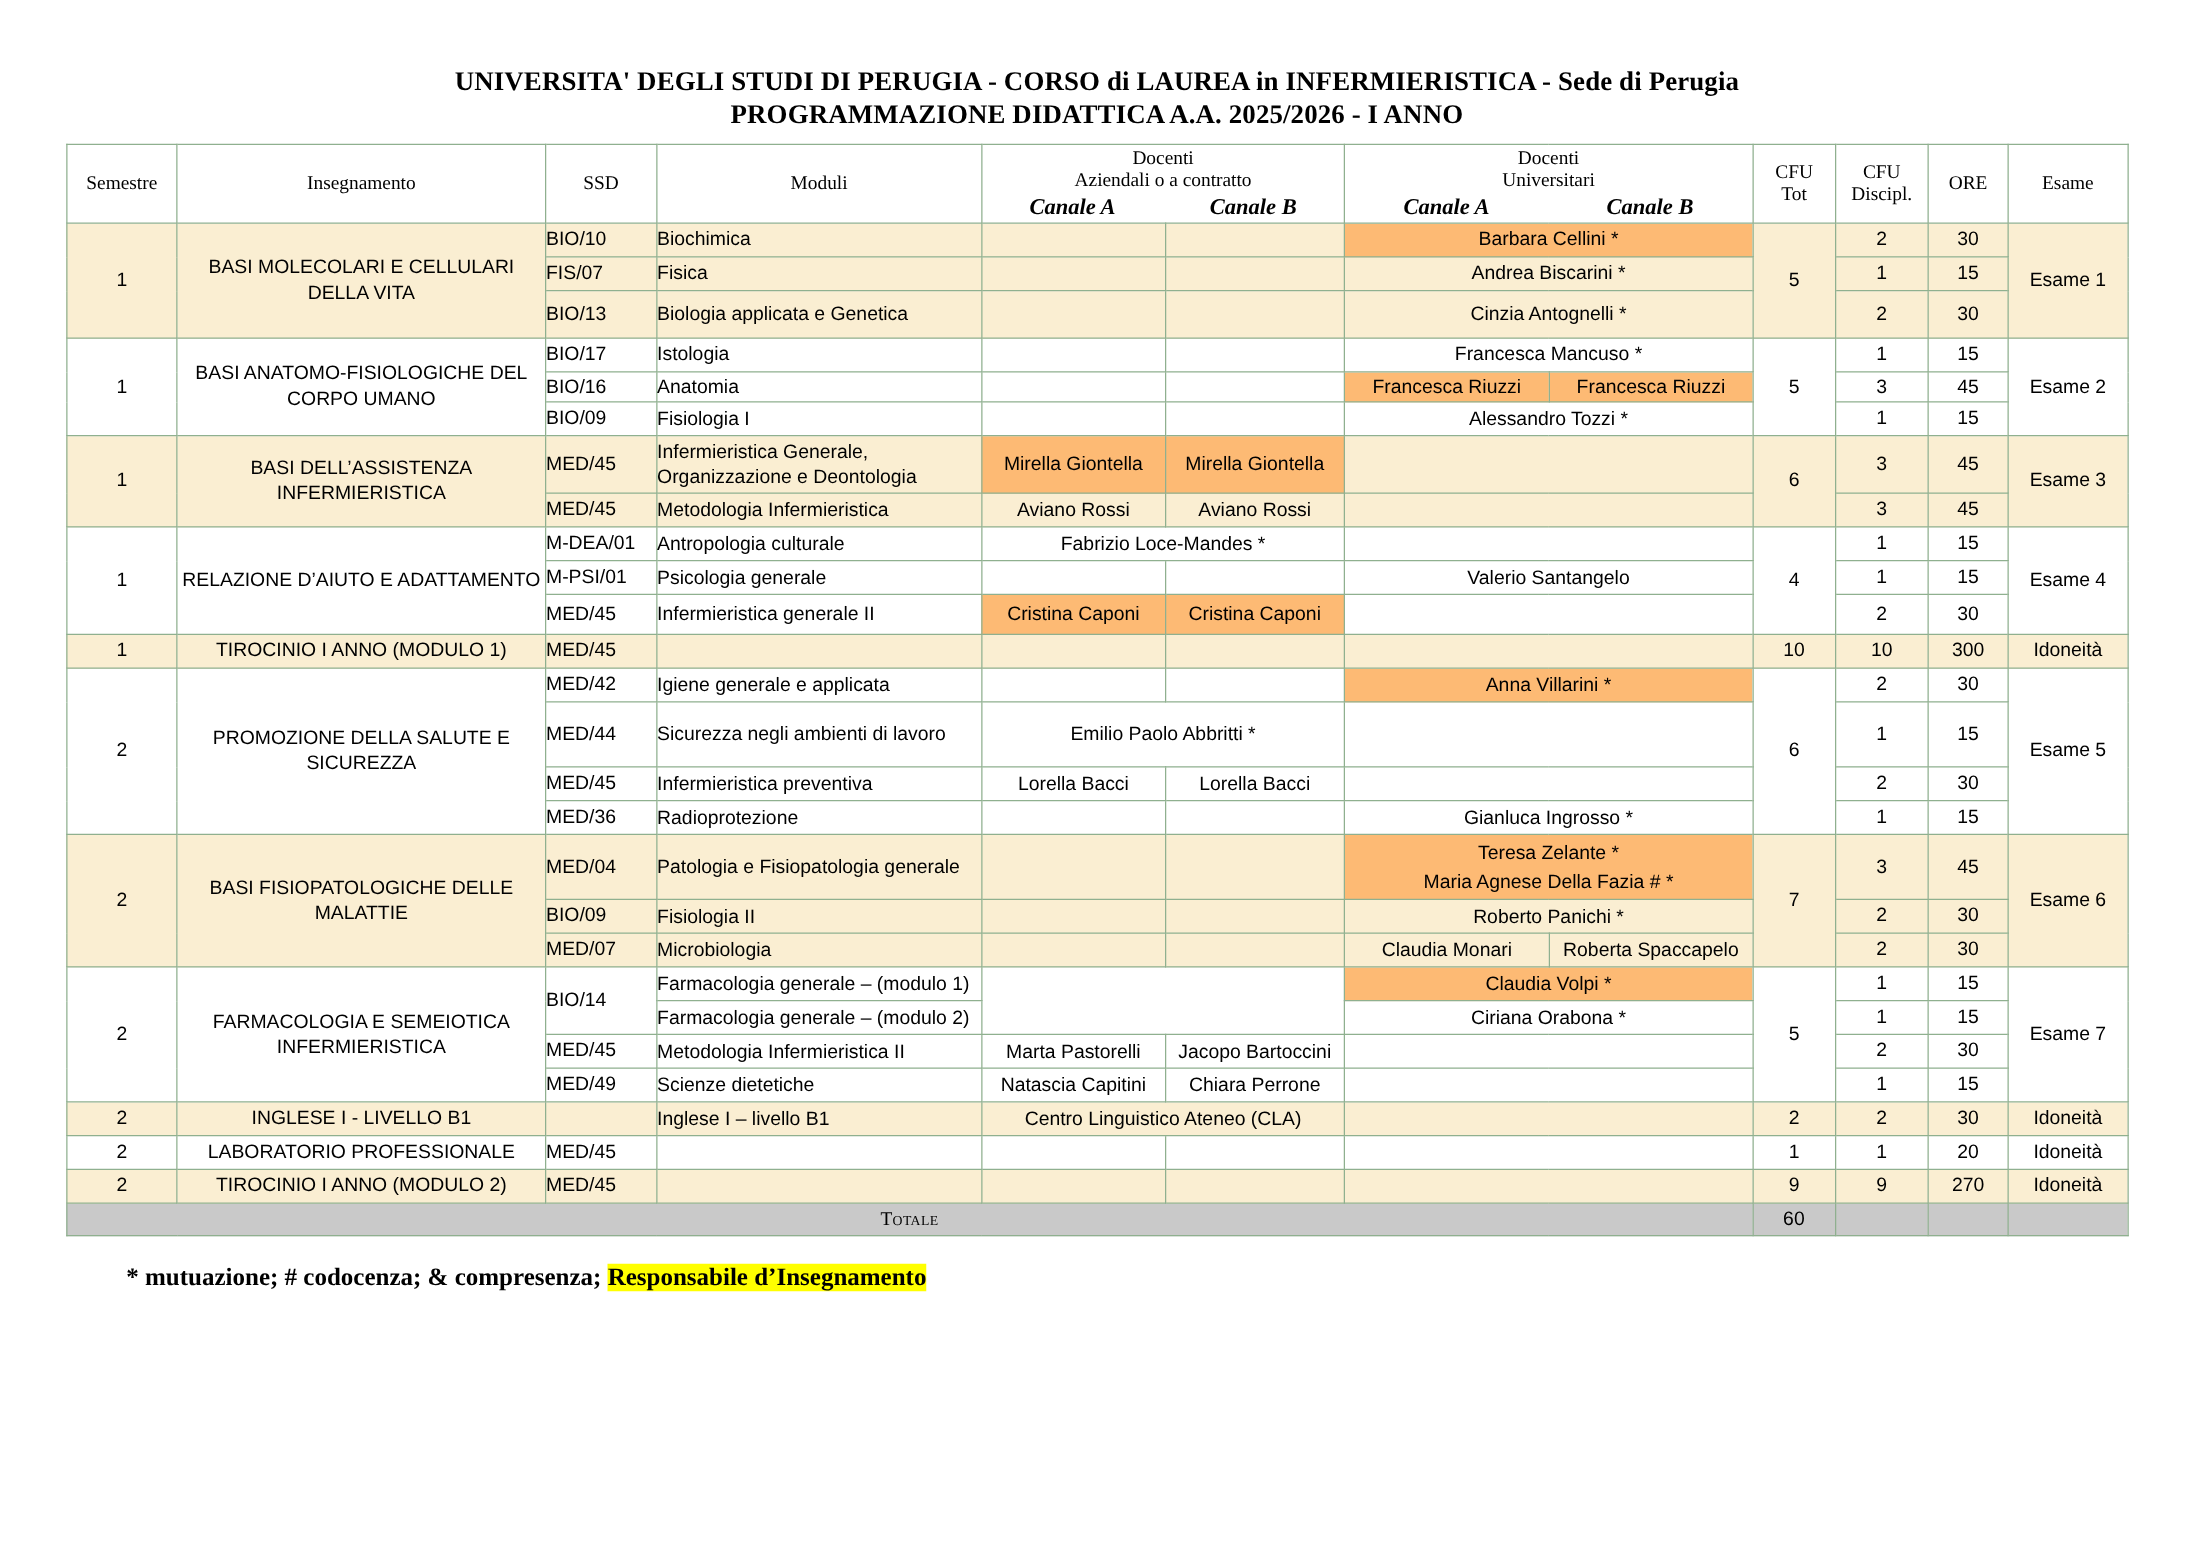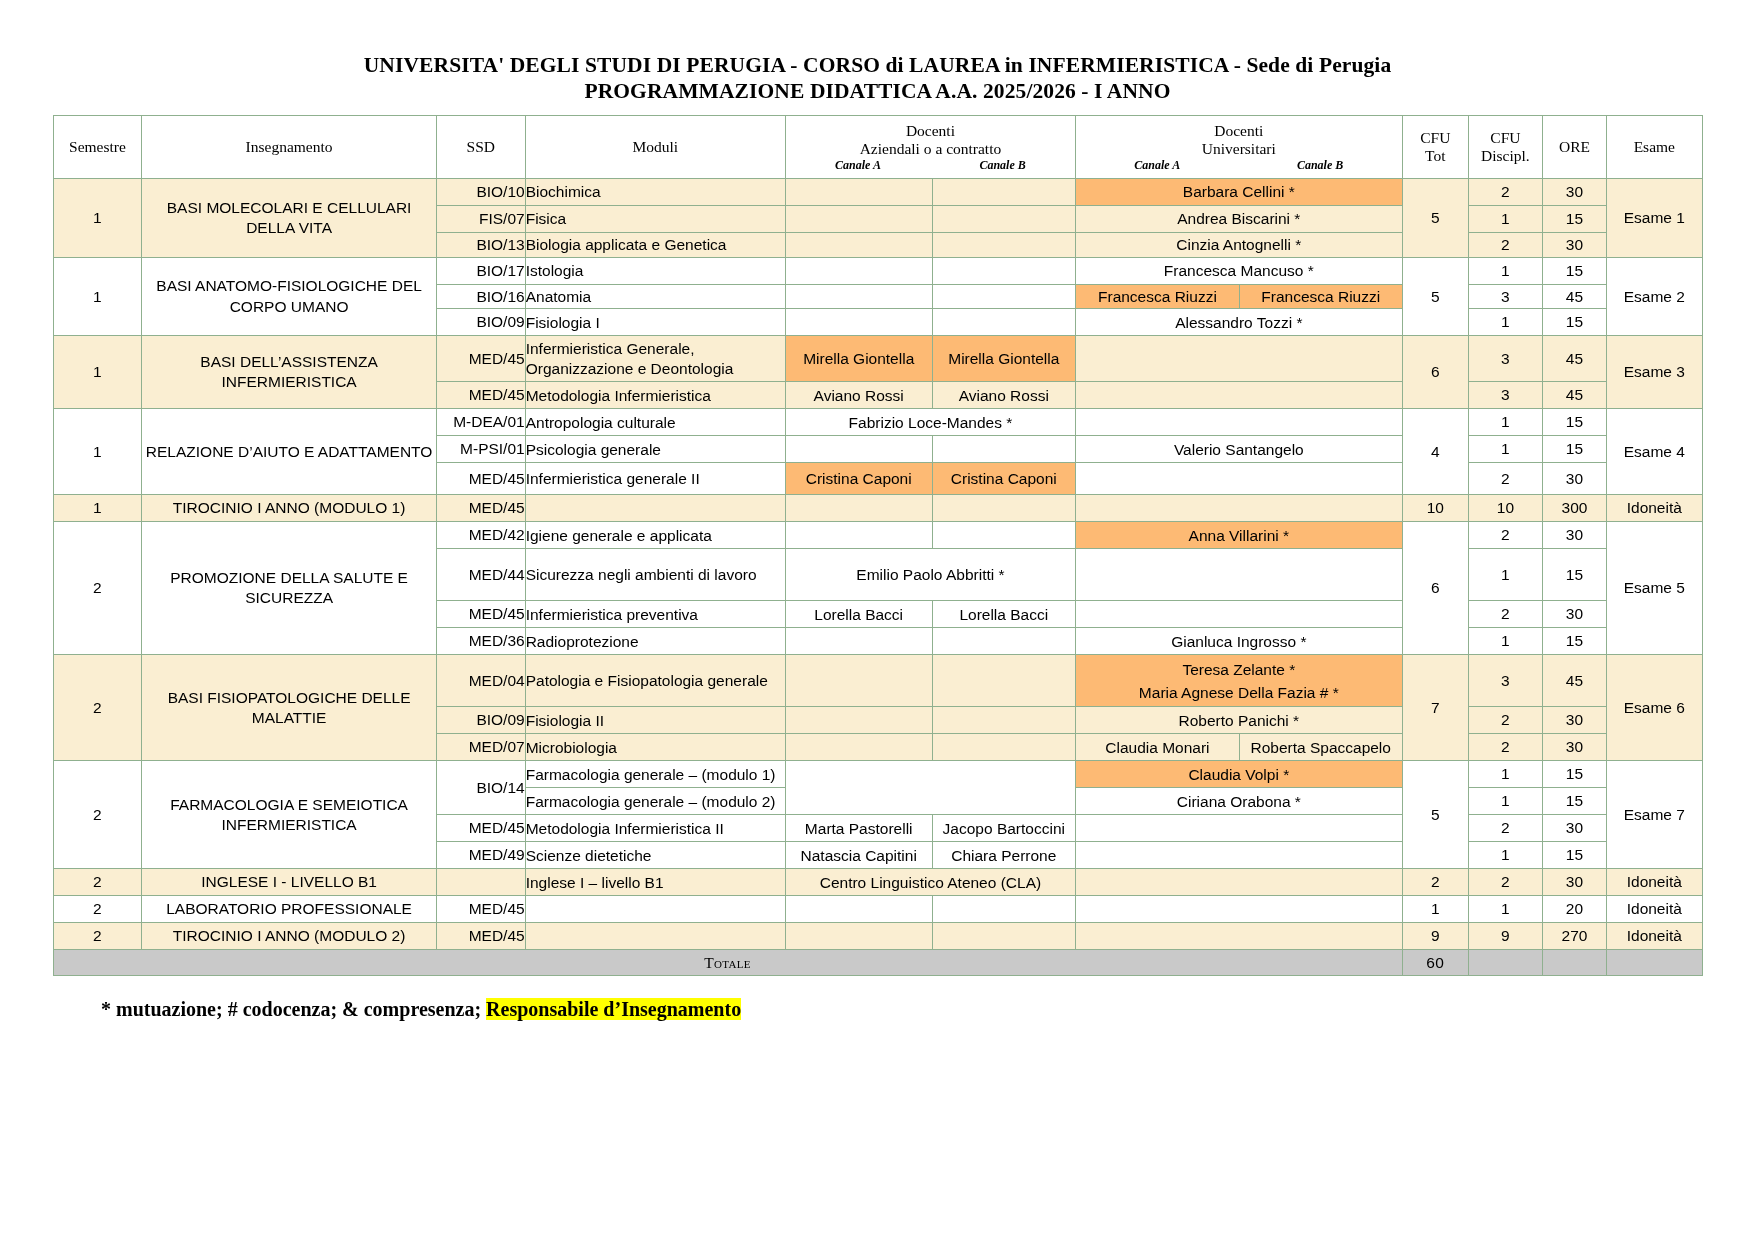--- a/index.html
+++ b/index.html
@@ -56,30 +56,30 @@
     line-height: 1.16;
   }
   .h-big { font-size: 22px; }
   .h-sem { font-size: 15.5px; margin-left: 24px; }
   .h-cfu { font-size: 19px; }
   .canali {
     display: flex;
     justify-content: space-around;
     margin-top: 1px;
   }
-  .canali span { font-size: 12px; font-style: italic; font-weight: bold; }
+  .canali span { font-size: 18px; font-style: italic; font-weight: bold; }
 
   
   td.c-sem, td.c-ins, td.c-ssd, td.c-mod,
   td.c-da, td.c-du, td.c-cfut, td.c-cfud, td.c-ore, td.c-es {
     font-family: "Liberation Sans", sans-serif;
   }
   td.c-sem { text-align: center; }
   td.c-ins { text-align: center; padding: 2px 0 2px 12px; line-height: 1.3; }
-  td.c-ssd { text-align: right; padding-left: 9px; }
+  td.c-ssd { text-align: left; padding-left: 9px; }
   td.c-mod { text-align: left; padding: 2px 4px 2px 8px; line-height: 1.25; }
   td.c-da, td.c-du { text-align: center; padding: 2px 5px; line-height: 1.5; }
   td.c-cfut, td.c-cfud, td.c-ore { text-align: center; }
   td.c-es { text-align: center; }
   td.plain { background: #ffffff; }
   td.hl { background: #fdba74; }
   td.shadecell { background: #faeed2; }
 
   .totale-row td {
     background: #c9c9c9;
@@ -180,21 +180,21 @@
         </tr>
         <tr style="height: 27px;">
           <td class="c-ssd shadecell">FIS/07</td>
           <td class="c-mod shadecell">Fisica</td>
           <td class="c-da shadecell"></td>
           <td class="c-da shadecell"></td>
           <td class="c-du shadecell" colspan="2">Andrea Biscarini *</td>
           <td class="c-cfud shadecell">1</td>
           <td class="c-ore shadecell">15</td>
         </tr>
-        <tr style="height: 25px;">
+        <tr style="height: 38px;">
           <td class="c-ssd shadecell">BIO/13</td>
           <td class="c-mod shadecell">Biologia applicata e Genetica</td>
           <td class="c-da shadecell"></td>
           <td class="c-da shadecell"></td>
           <td class="c-du shadecell" colspan="2">Cinzia Antognelli *</td>
           <td class="c-cfud shadecell">2</td>
           <td class="c-ore shadecell">30</td>
         </tr>
         <tr style="height: 27px;">
           <td class="c-sem plain" rowspan="3">1</td>

